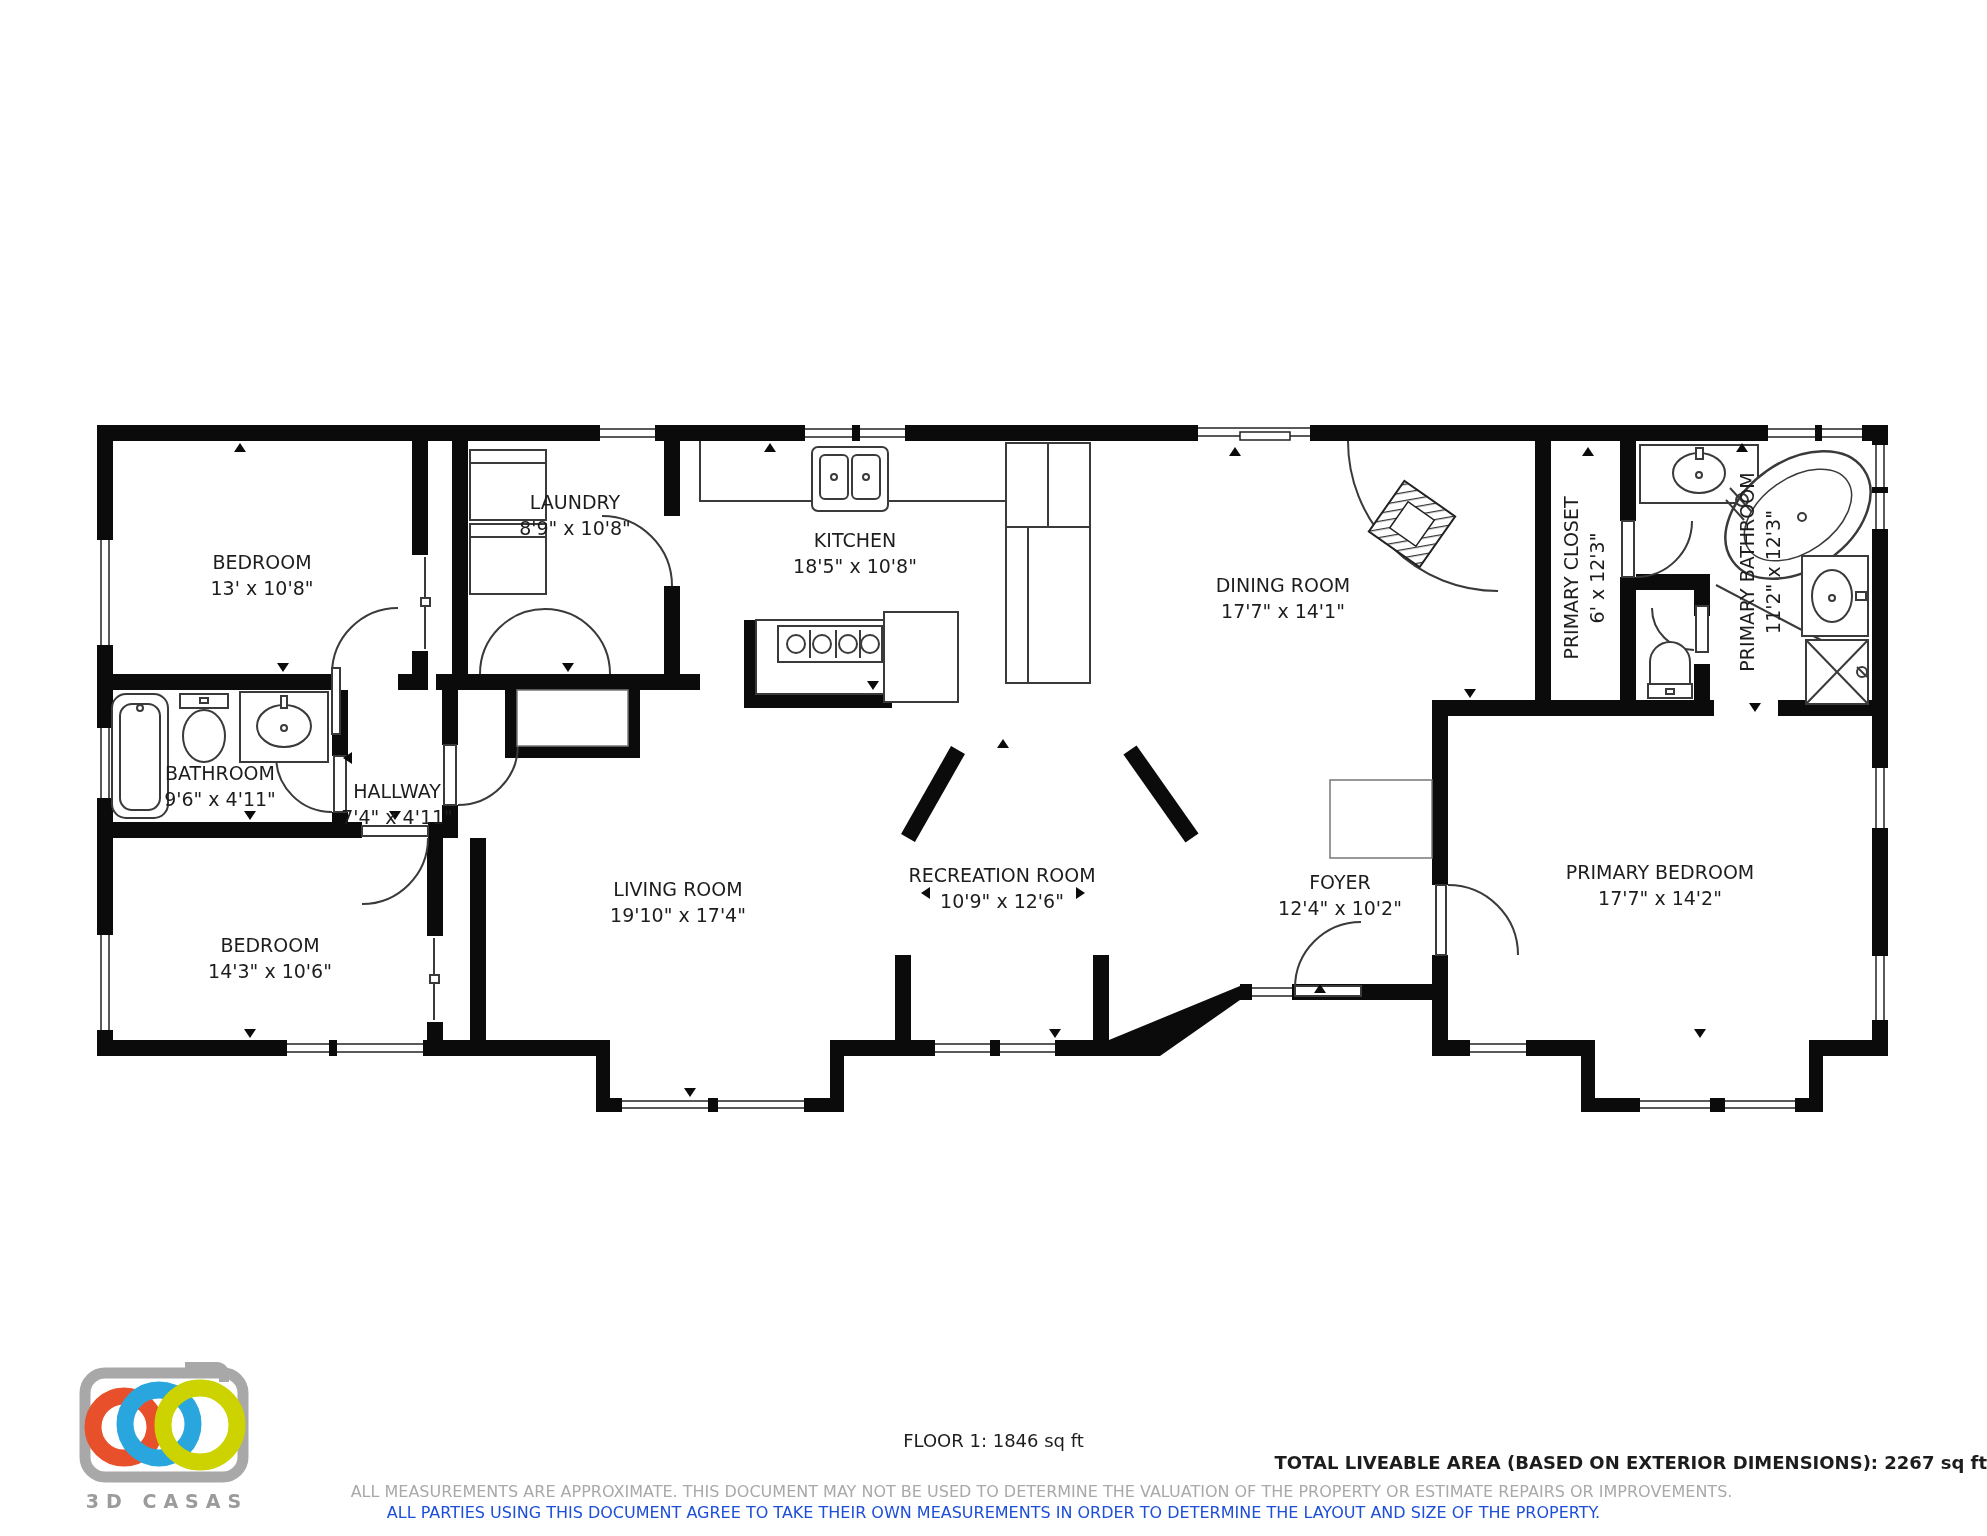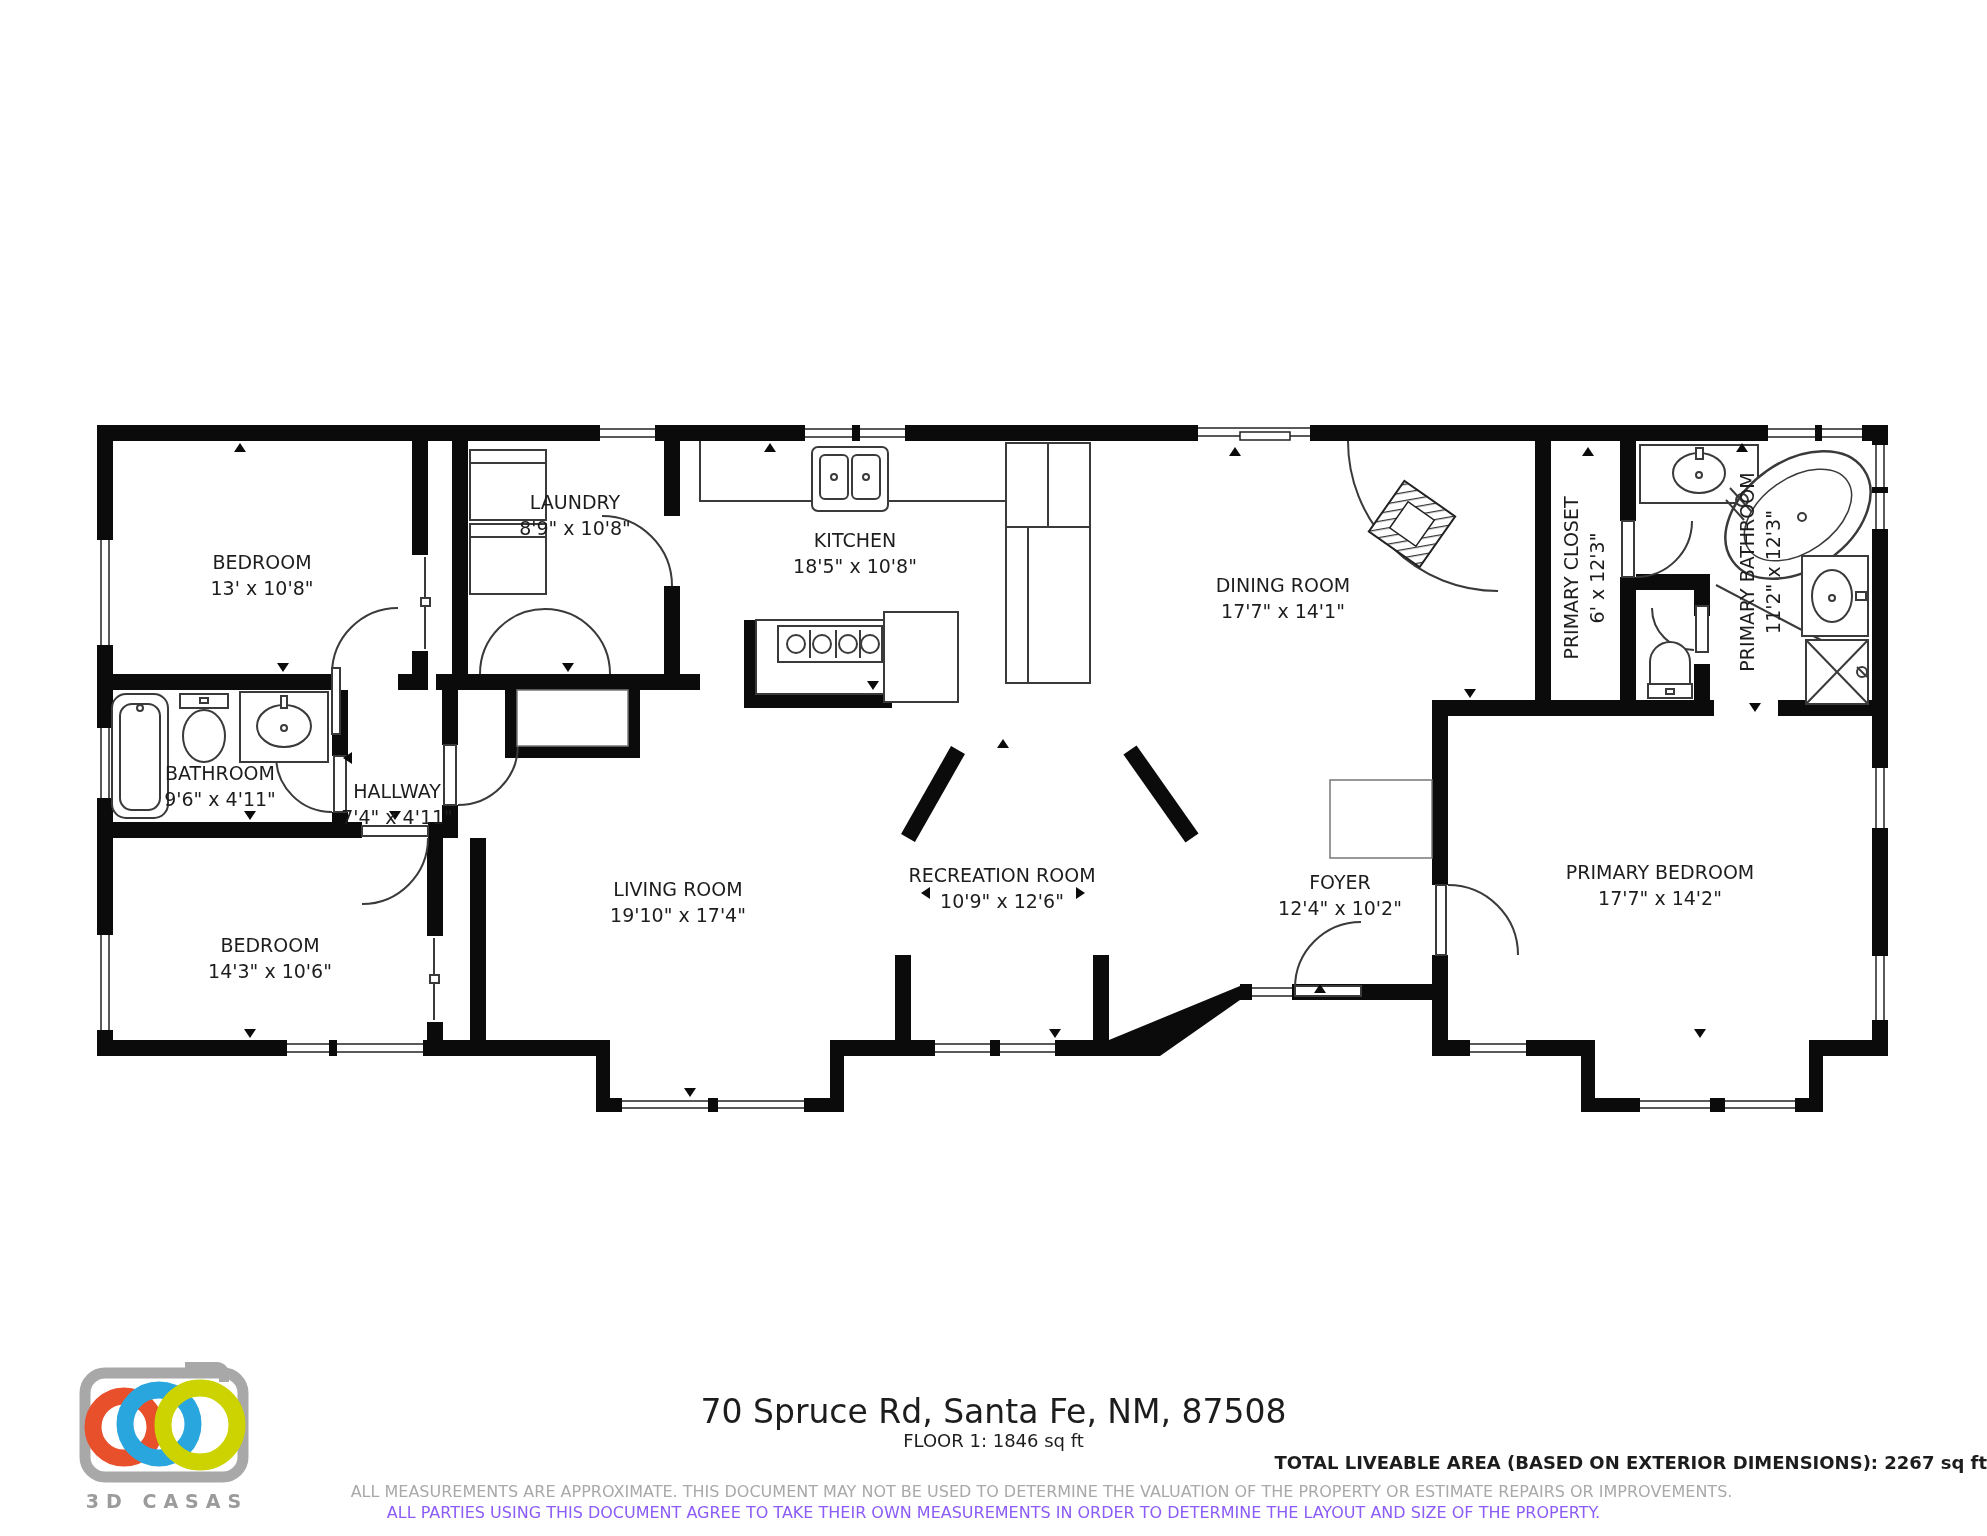--- a/index.html
+++ b/index.html
@@ -9,21 +9,21 @@
   .room-label{position:absolute;transform:translate(-50%,-50%);text-align:center;
               color:#1d1d1d;font-size:19px;line-height:26px;white-space:nowrap;}
   .room-label .rname{display:block;}
   .room-label .rdims{display:block;}
   .room-label.vertical{transform:translate(-50%,-50%) rotate(-90deg);}
   .footer{position:absolute;left:0;width:100%;text-align:center;color:#1d1d1d;}
   .addr{top:1392px;font-size:33px;}
   .floorline{top:1430px;font-size:18px;}
   .totalline{top:1452px;font-size:18px;font-weight:700;text-align:right;}
   .disc1{top:1482px;font-size:16px;color:#a9a9a9;padding-left:48px;}
-  .disc2{top:1503px;font-size:16px;color:#8b5cf6;}
+  .disc2{top:1503px;font-size:16px;color:#1d4ed8;}
   .logo{position:absolute;left:60px;top:1345px;width:230px;height:180px;}
   .logo-text{position:absolute;left:62px;top:1490px;width:210px;text-align:center;
              font-size:19px;letter-spacing:7px;color:#9b9b9b;font-weight:700;}
 </style>
 </head>
 <body>
 
 <div id="page">
 
   <svg id="plan-svg" width="1987" height="1536" viewBox="0 0 1987 1536">
@@ -392,21 +392,20 @@
   </div>
   <div class="room-label" style="left:1340px;top:895px">
     <span class="rname">FOYER</span>
     <span class="rdims">12'4" x 10'2"</span>
   </div>
   <div class="room-label" style="left:1660px;top:885px">
     <span class="rname">PRIMARY BEDROOM</span>
     <span class="rdims">17'7" x 14'2"</span>
   </div>
 
-  <div class="footer addr">70 Spruce Rd, Santa Fe, NM, 87508</div>
   <div class="footer floorline">FLOOR 1: 1846 sq ft</div>
   <div class="footer totalline">TOTAL LIVEABLE AREA (BASED ON EXTERIOR DIMENSIONS): 2267 sq ft</div>
   <div class="footer disc1">ALL MEASUREMENTS ARE APPROXIMATE. THIS DOCUMENT MAY NOT BE USED TO DETERMINE THE VALUATION OF THE PROPERTY OR ESTIMATE REPAIRS OR IMPROVEMENTS.</div>
   <div class="footer disc2">ALL PARTIES USING THIS DOCUMENT AGREE TO TAKE THEIR OWN MEASUREMENTS IN ORDER TO DETERMINE THE LAYOUT AND SIZE OF THE PROPERTY.</div>
 
   <svg class="logo" width="230" height="180" viewBox="0 0 230 180">
     <g fill="none">
       <path d="M 125,22 h 32 a 7,7 0 0 1 7,7 v 8" stroke="#a8a8a8" stroke-width="10"></path>
       <rect x="25" y="28" width="158" height="104" rx="20" stroke="#a8a8a8" stroke-width="11"></rect>
       <circle cx="64" cy="82" r="31" stroke="#e8502c" stroke-width="17"></circle>

